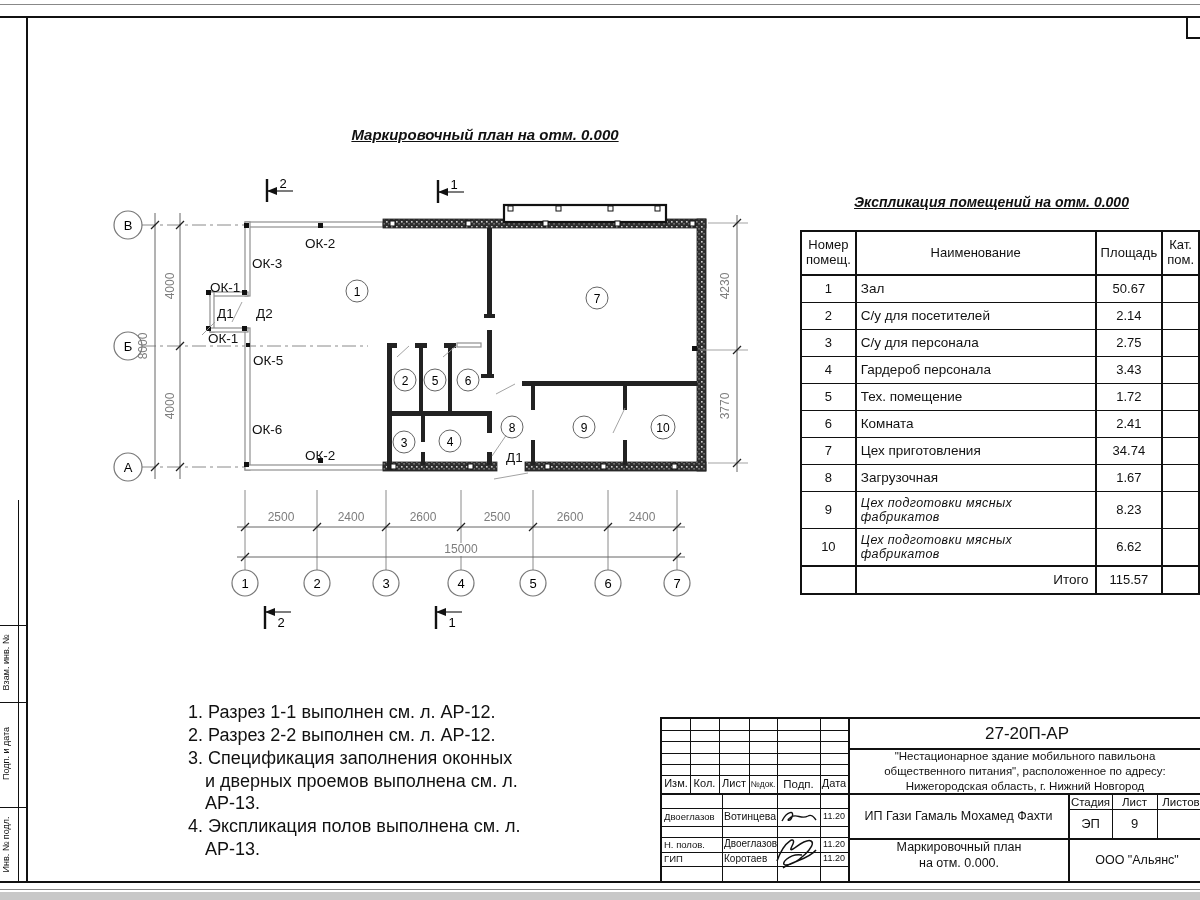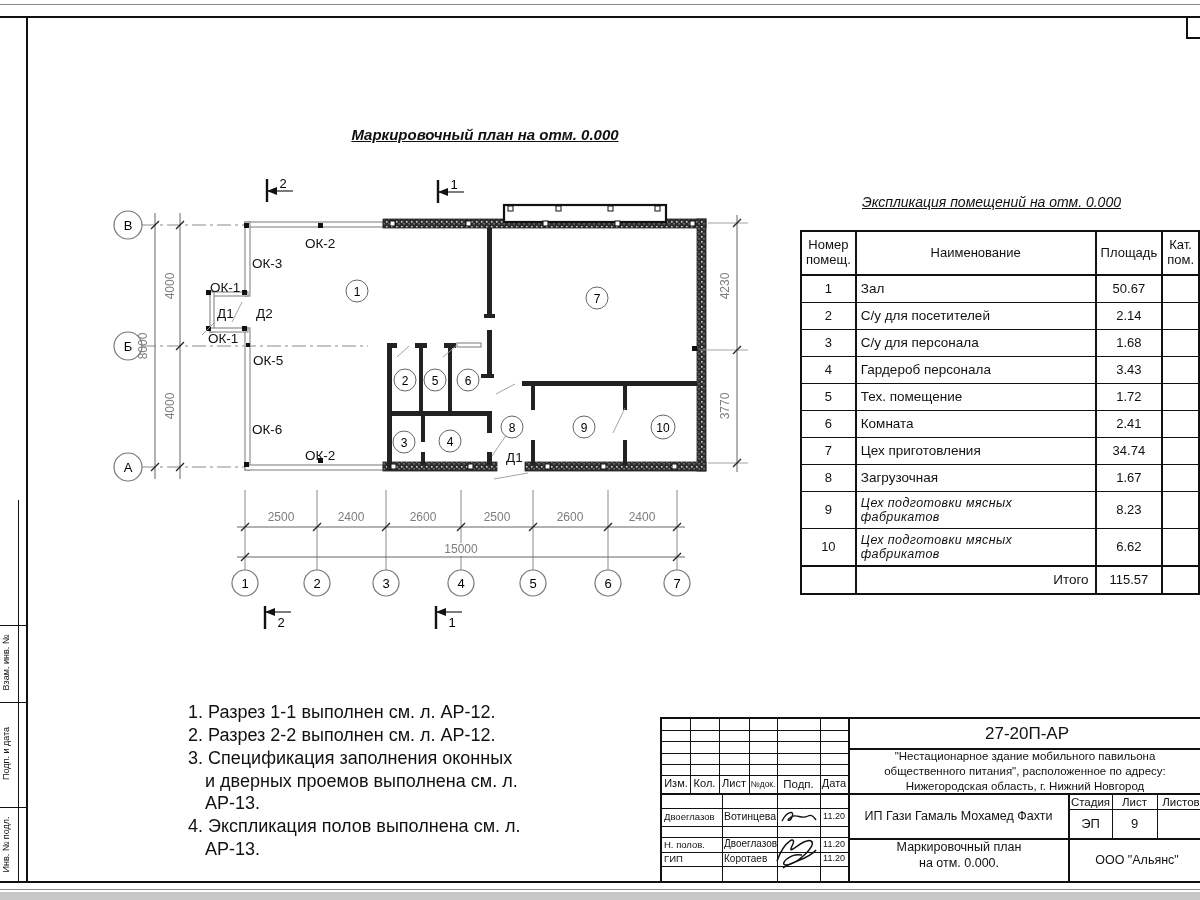--- a/index.html
+++ b/index.html
@@ -6,21 +6,21 @@
   body{width:1200px;height:900px;overflow:hidden;position:relative;background:#fff;
        font-family:"Liberation Sans",sans-serif;color:#111}
   .abs{position:absolute}
   .ln{position:absolute;background:#111}
   svg{font-family:"Liberation Sans",sans-serif}
   
   .plan-title{position:absolute;left:330px;top:126px;width:310px;text-align:center;
     font-size:15px;font-style:italic;font-weight:700}
   .plan-title span{text-decoration:underline}
   .expl-title{position:absolute;left:800px;top:194px;width:383px;text-align:center;
-    font-size:14px;font-style:italic;font-weight:400}
+    font-size:14px;font-style:italic;font-weight:700}
   .expl-title span{text-decoration:underline}
   
   table.expl{position:absolute;left:800px;top:230px;border-collapse:collapse;table-layout:fixed;
     border:2px solid #111}
   table.expl td,table.expl th{border:1px solid #111;padding:4px;font-weight:400;overflow:hidden}
   table.expl .c2,table.expl .c3,table.expl .c4{border-left:2px solid #111}
   table.expl th{font-size:13px;border-bottom:2px solid #111;line-height:1.15}
   table.expl tr{height:27px}
   table.expl tr.hdr{height:44px}
   table.expl tr.tot{height:28px}
@@ -332,21 +332,21 @@
       </tr>
   <tr>
         <td class="num">2</td>
         <td class="c2 nm">С/у для посетителей</td>
         <td class="c3 ar">2.14</td>
         <td class="c4"></td>
       </tr>
   <tr>
         <td class="num">3</td>
         <td class="c2 nm">С/у для персонала</td>
-        <td class="c3 ar">1.68</td>
+        <td class="c3 ar">2.75</td>
         <td class="c4"></td>
       </tr>
   <tr>
         <td class="num">4</td>
         <td class="c2 nm">Гардероб персонала</td>
         <td class="c3 ar">3.43</td>
         <td class="c4"></td>
       </tr>
   <tr>
         <td class="num">5</td>

